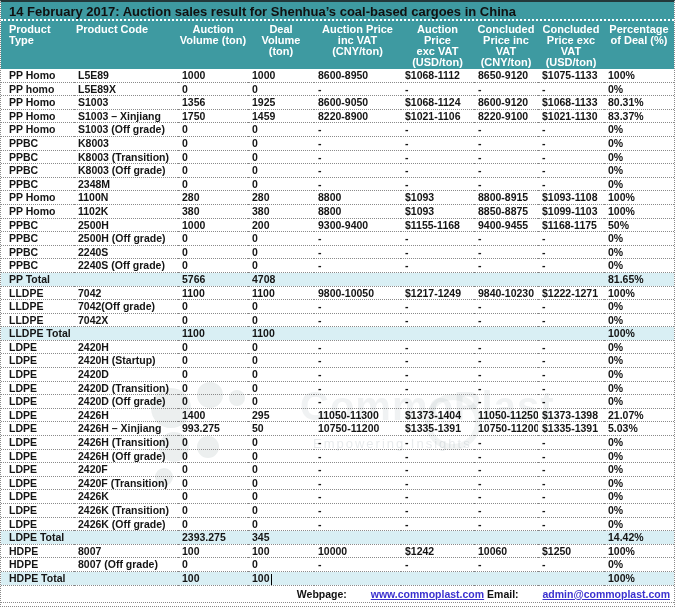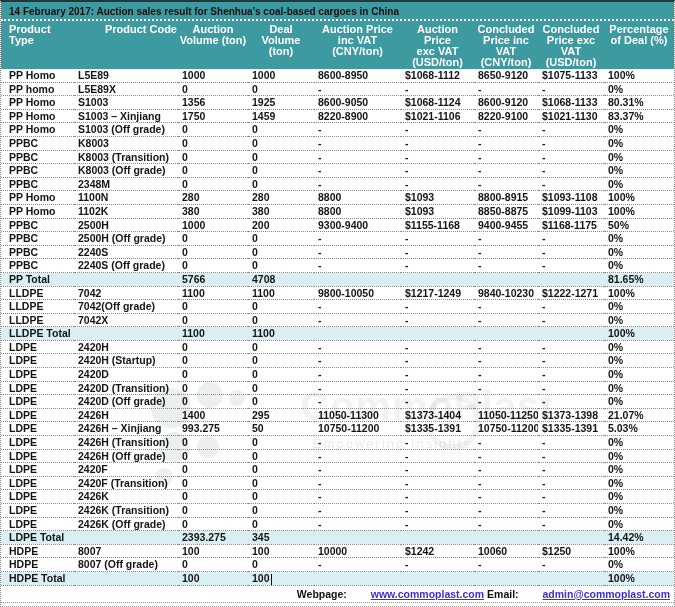--- a/index.html
+++ b/index.html
@@ -5,36 +5,36 @@
   html,body{margin:0;padding:0;background:#fff;}
   .page{
     position:relative;width:675px;height:607px;box-sizing:border-box;
     background:#fff;overflow:hidden;
     font-family:"Liberation Sans",sans-serif;color:#111;
     border-top:2px solid #23383a;
     border-left:1px dotted #8a8a8a;border-right:1px dotted #8a8a8a;border-bottom:1px dotted #8a8a8a;
   }
   .titlebar{
     height:19px;line-height:19px;background:var(--teal,#3e9aa1);
-    color:#101010;font-size:10px;font-weight:700;padding-left:8px;
+    color:#101010;font-size:13px;font-weight:700;padding-left:8px;
     border-bottom:2px dotted #ffffff;box-sizing:border-box;white-space:nowrap;overflow:hidden;
     position:relative;z-index:1;
   }
   table.grid{
     width:673px;table-layout:fixed;border-collapse:collapse;
     position:relative;z-index:1;
   }
   .grid thead th{
     background:var(--teal,#3e9aa1);color:#ffffff;
     font-size:11px;font-weight:700;line-height:11px;
     height:46px;box-sizing:border-box;vertical-align:top;
     padding:3px 1px 1px;white-space:pre-line;text-align:center;overflow:hidden;
   }
   .grid thead th.left{text-align:left;padding-left:8px;}
-  .grid thead th.left2{text-align:right;padding-left:2px;}
+  .grid thead th.left2{text-align:left;padding-left:2px;}
   .grid tbody td{
     font-size:10.5px;font-weight:700;color:#141414;
     height:12.6px;line-height:12.6px;box-sizing:content-box;
     padding:0 0 0 4px;border-bottom:1px dotted #8a8a8a;
     white-space:nowrap;overflow:hidden;background:transparent;
   }
   .grid tbody td:first-child{padding-left:8px;margin-left:6px;}
   .grid tbody tr.total td{background:var(--totalbg,#d9eff4);}
   .caret{display:inline-block;width:1px;height:11px;background:#000;vertical-align:middle;margin-left:1px;}
   .footer{

